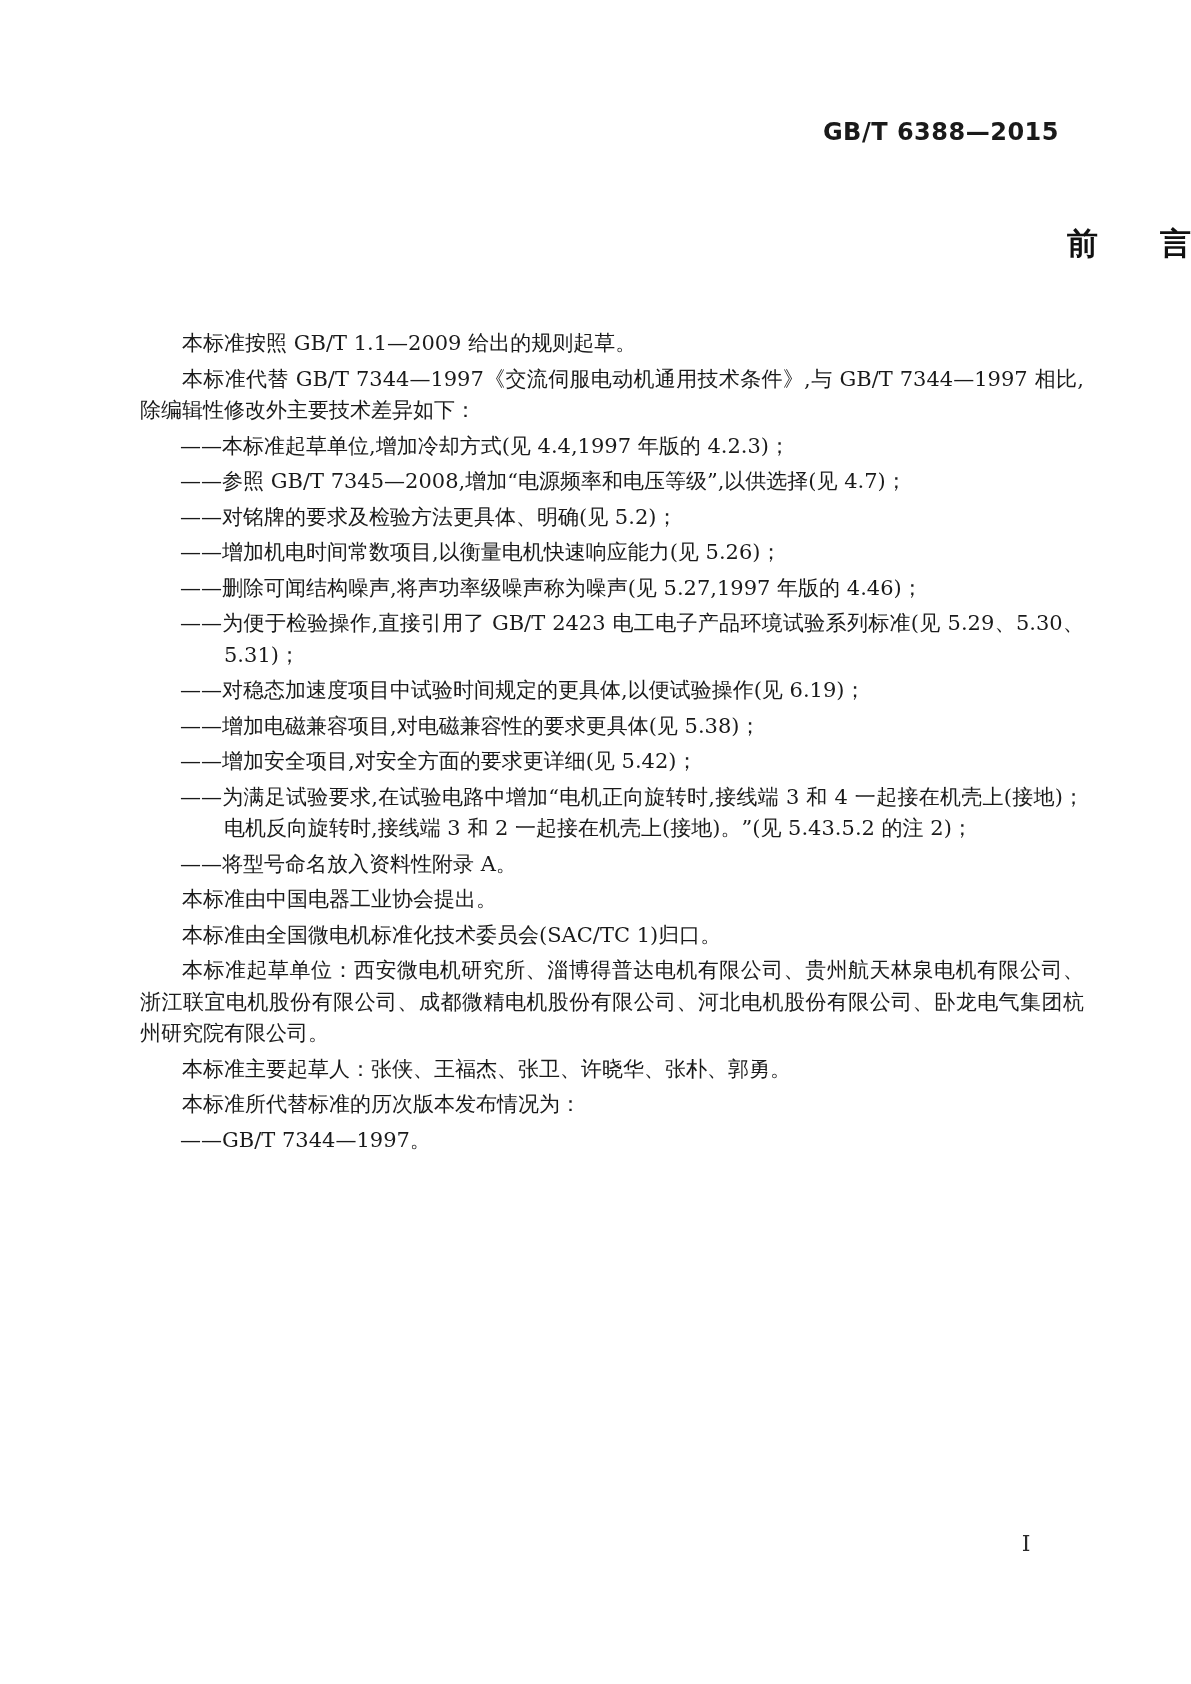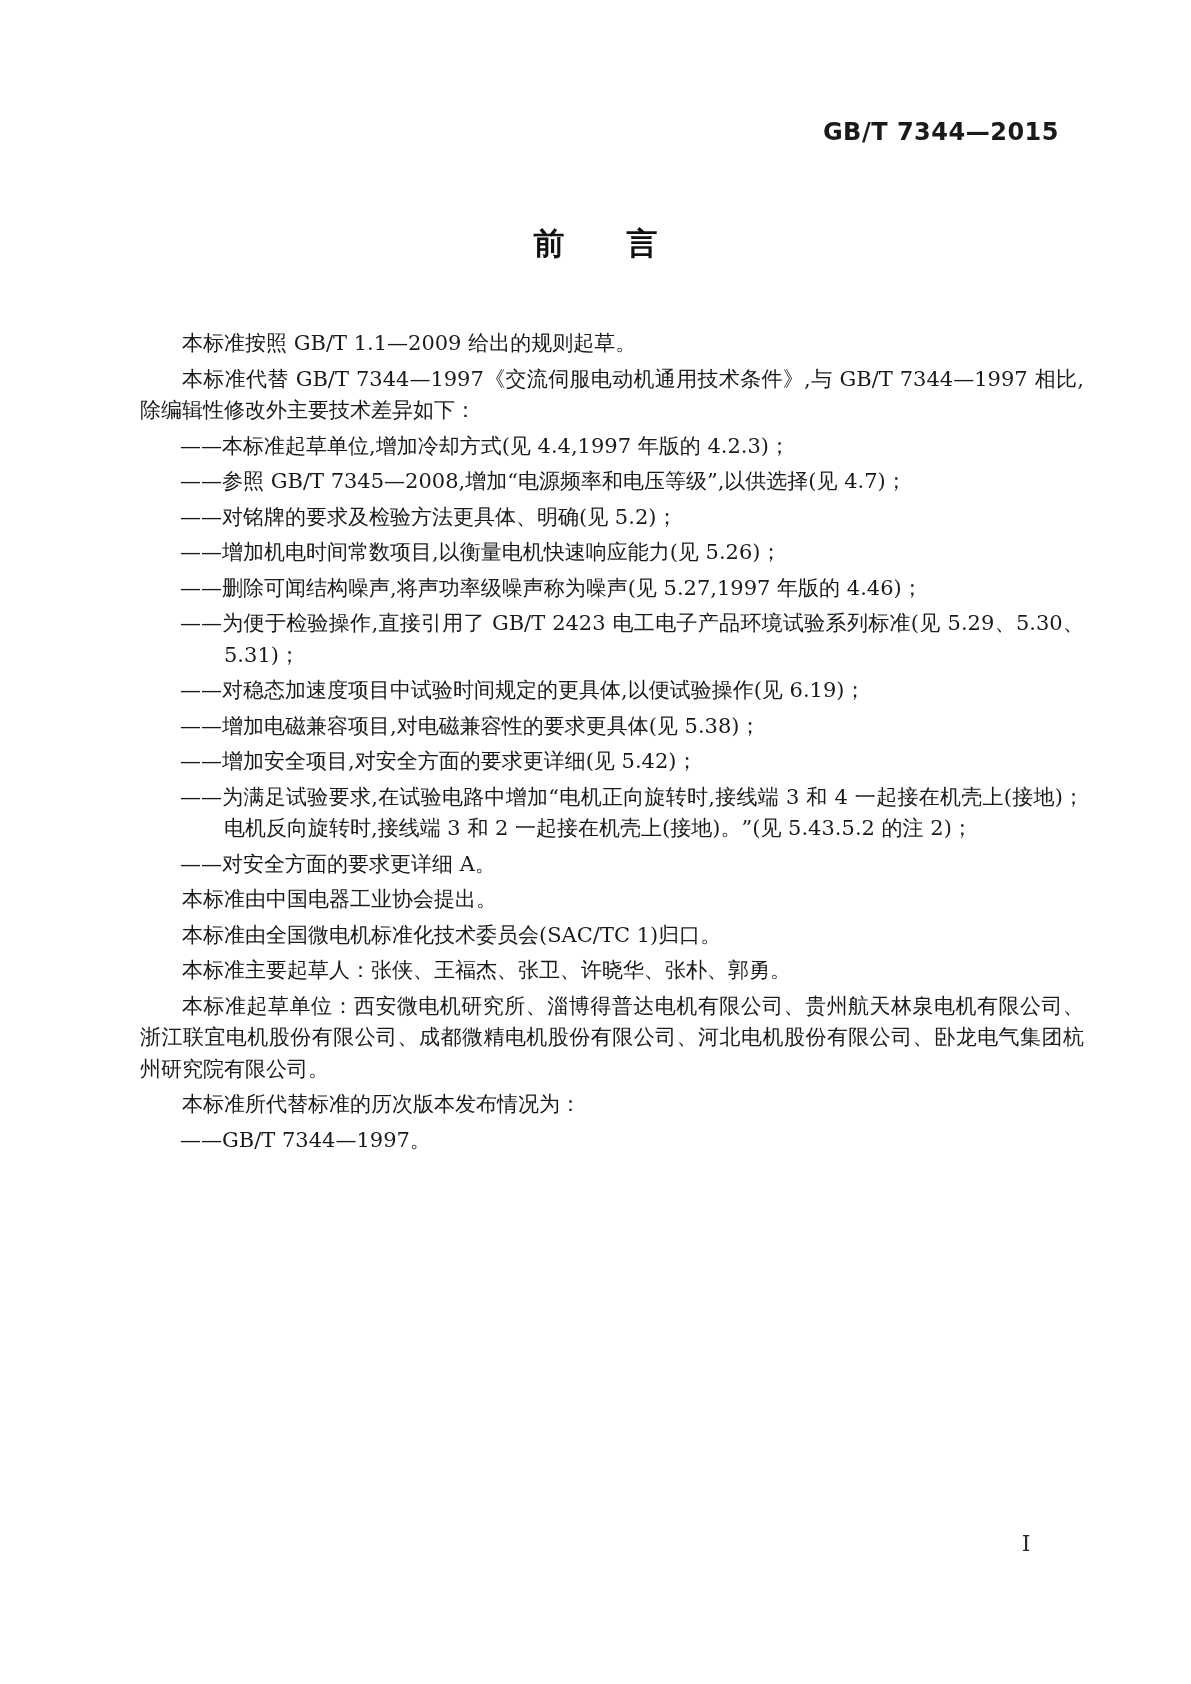--- a/index.html
+++ b/index.html
@@ -26,21 +26,21 @@
     font-size: 24px;
     letter-spacing: 0.5px;
     white-space: nowrap;
   }
   .doc-title {
     position: absolute;
     top: 224px;
     left: 0;
     width: 100%;
     margin: 0;
-    text-align: center;
+    text-align: right;
     font-family: "DejaVu Sans", "Liberation Sans", sans-serif;
     font-weight: 700;
     font-size: 31px;
     line-height: 38px;
     color: #111111;
   }
   .body-text {
     position: absolute;
     left: 136px;
     top: 324px;
@@ -69,43 +69,43 @@
     text-align: center;
     font-size: 22px;
     color: #2a2a2a;
   }
 </style>
 </head>
 <body>
 
 <div class="page">
 
-  <div class="header-code">GB/T 7344—2015</div>
+  <div class="header-code">GB/T 6388—2015</div>
 
   <h1 class="doc-title">前　　言</h1>
 
   <div class="body-text">
     <p class="para indent">本标准按照 GB/T 1.1—2009 给出的规则起草。</p>
     <p class="para indent">本标准代替 GB/T 7344—1997《交流伺服电动机通用技术条件》,与 GB/T 7344—1997 相比,除编辑性修改外主要技术差异如下：</p>
 
     <p class="para change">——本标准起草单位,增加冷却方式(见 4.4,1997 年版的 4.2.3)；</p>
     <p class="para change">——参照 GB/T 7345—2008,增加“电源频率和电压等级”,以供选择(见 4.7)；</p>
     <p class="para change">——对铭牌的要求及检验方法更具体、明确(见 5.2)；</p>
     <p class="para change">——增加机电时间常数项目,以衡量电机快速响应能力(见 5.26)；</p>
     <p class="para change">——删除可闻结构噪声,将声功率级噪声称为噪声(见 5.27,1997 年版的 4.46)；</p>
     <p class="para change">——为便于检验操作,直接引用了 GB/T 2423 电工电子产品环境试验系列标准(见 5.29、5.30、5.31)；</p>
     <p class="para change">——对稳态加速度项目中试验时间规定的更具体,以便试验操作(见 6.19)；</p>
     <p class="para change">——增加电磁兼容项目,对电磁兼容性的要求更具体(见 5.38)；</p>
     <p class="para change">——增加安全项目,对安全方面的要求更详细(见 5.42)；</p>
     <p class="para change">——为满足试验要求,在试验电路中增加“电机正向旋转时,接线端 3 和 4 一起接在机壳上(接地)；电机反向旋转时,接线端 3 和 2 一起接在机壳上(接地)。”(见 5.43.5.2 的注 2)；</p>
-    <p class="para change">——对安全方面的要求更详细 A。</p>
+    <p class="para change">——将型号命名放入资料性附录 A。</p>
 
     <p class="para indent">本标准由中国电器工业协会提出。</p>
     <p class="para indent">本标准由全国微电机标准化技术委员会(SAC/TC 1)归口。</p>
+    <p class="para indent">本标准起草单位：西安微电机研究所、淄博得普达电机有限公司、贵州航天林泉电机有限公司、浙江联宜电机股份有限公司、成都微精电机股份有限公司、河北电机股份有限公司、卧龙电气集团杭州研究院有限公司。</p>
     <p class="para indent">本标准主要起草人：张侠、王福杰、张卫、许晓华、张朴、郭勇。</p>
-    <p class="para indent">本标准起草单位：西安微电机研究所、淄博得普达电机有限公司、贵州航天林泉电机有限公司、浙江联宜电机股份有限公司、成都微精电机股份有限公司、河北电机股份有限公司、卧龙电气集团杭州研究院有限公司。</p>
     <p class="para indent">本标准所代替标准的历次版本发布情况为：</p>
     <p class="para change">——GB/T 7344—1997。</p>
   </div>
 
   <div class="page-number">I</div>
 
 </div>
 
 </body></html>

